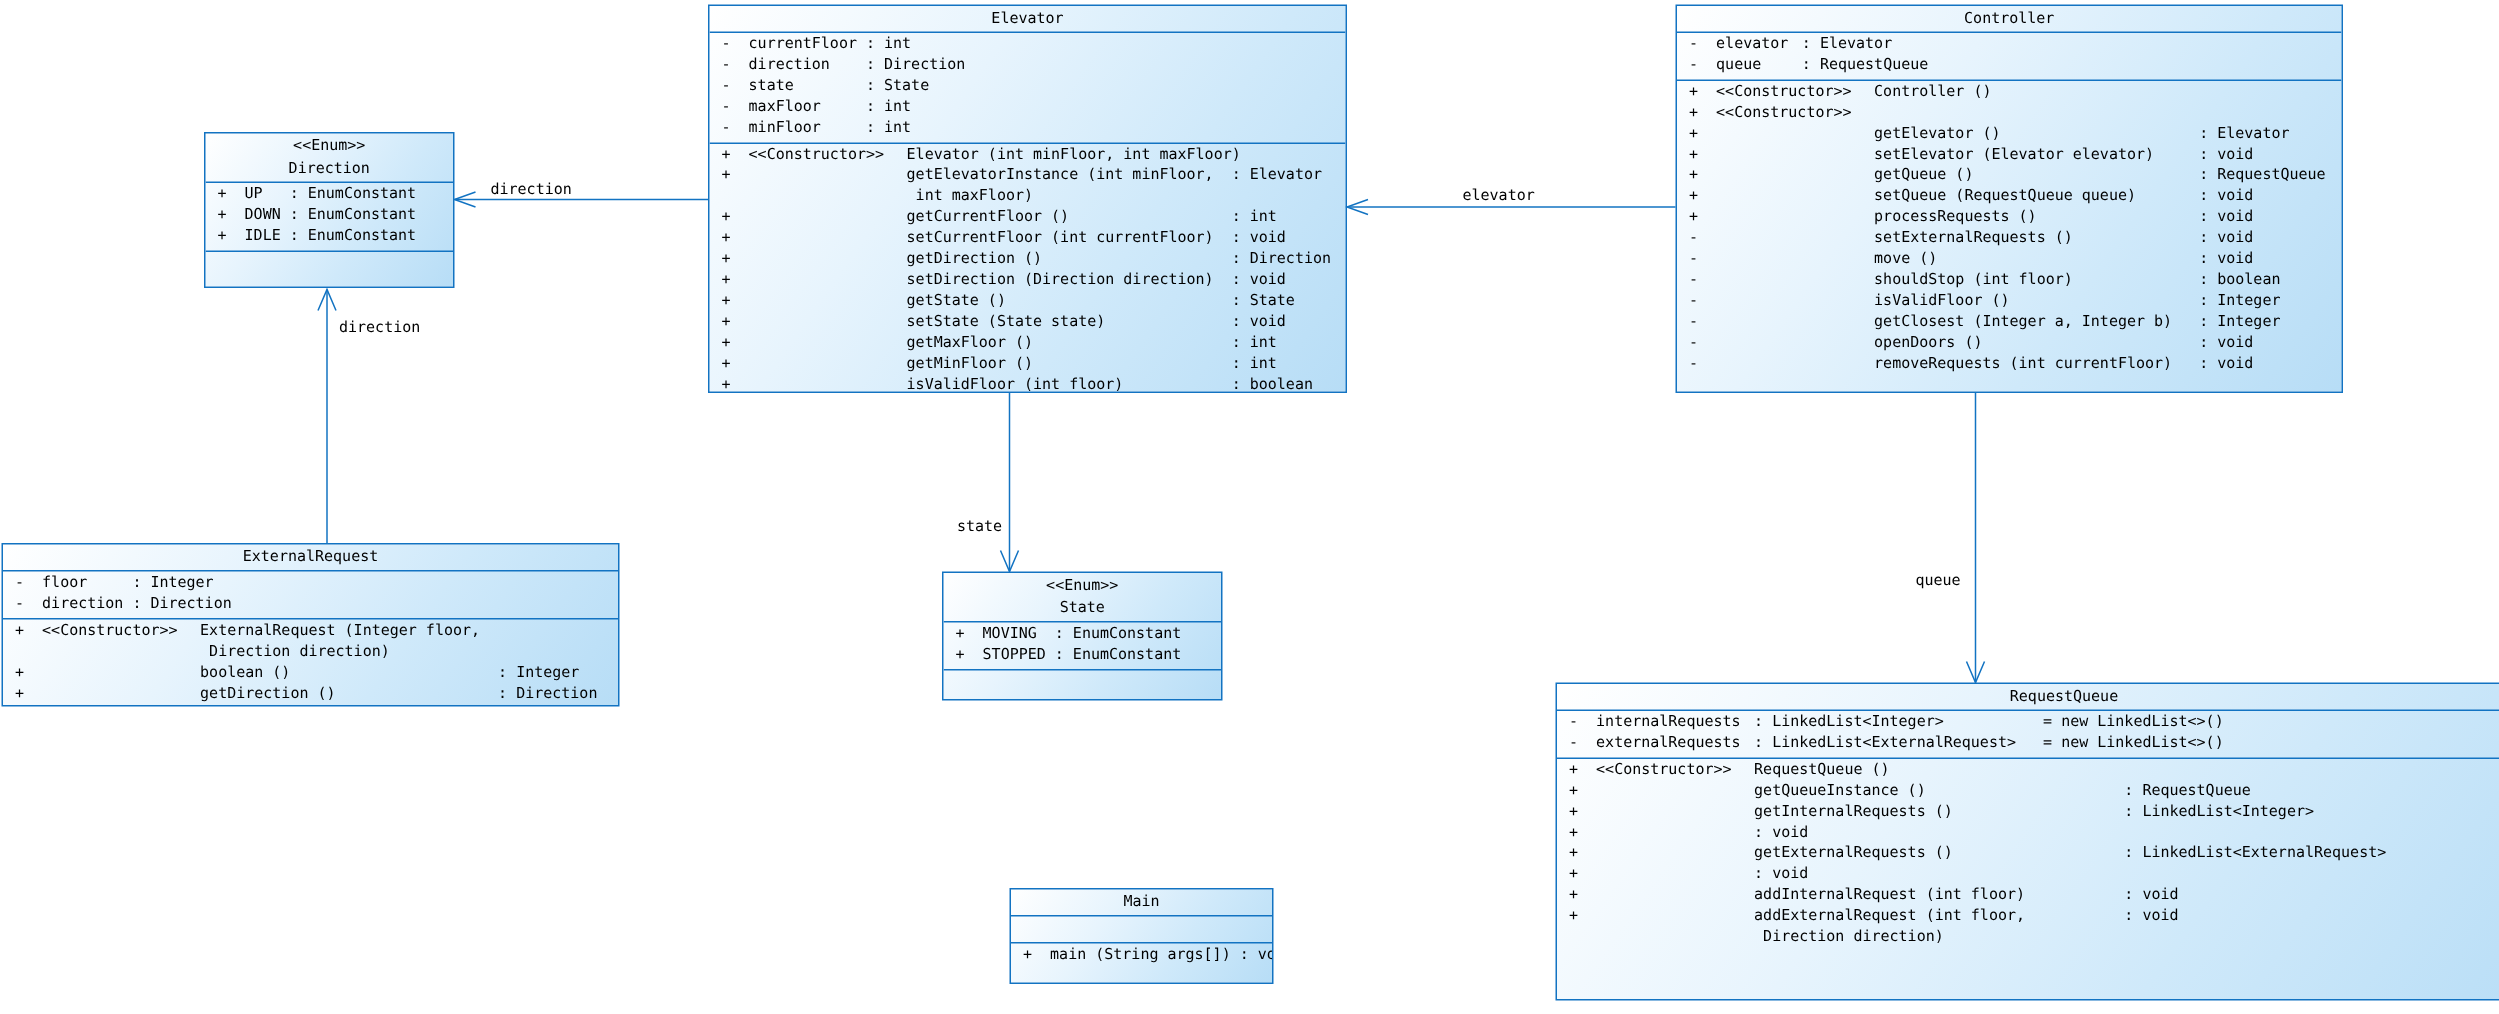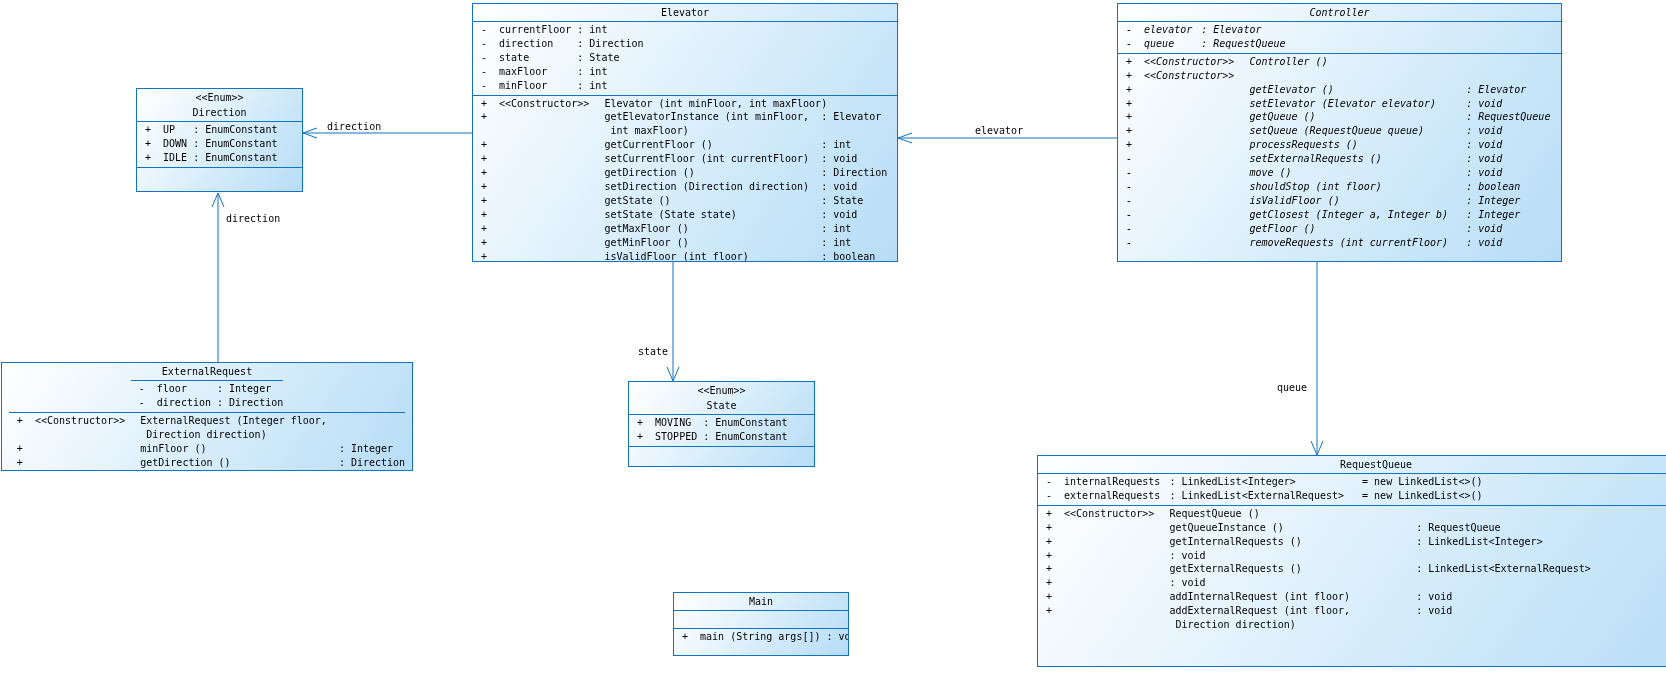--- a/index.html
+++ b/index.html
@@ -73,71 +73,71 @@
         <div class="member-row method-row"><span class="m-vis">+</span><span class="m-stereo"></span><span class="m-sig">getDirection ()</span><span class="m-ret">: Direction</span></div>
         <div class="member-row method-row"><span class="m-vis">+</span><span class="m-stereo"></span><span class="m-sig">setDirection (Direction direction)</span><span class="m-ret">: void</span></div>
         <div class="member-row method-row"><span class="m-vis">+</span><span class="m-stereo"></span><span class="m-sig">getState ()</span><span class="m-ret">: State</span></div>
         <div class="member-row method-row"><span class="m-vis">+</span><span class="m-stereo"></span><span class="m-sig">setState (State state)</span><span class="m-ret">: void</span></div>
         <div class="member-row method-row"><span class="m-vis">+</span><span class="m-stereo"></span><span class="m-sig">getMaxFloor ()</span><span class="m-ret">: int</span></div>
         <div class="member-row method-row"><span class="m-vis">+</span><span class="m-stereo"></span><span class="m-sig">getMinFloor ()</span><span class="m-ret">: int</span></div>
         <div class="member-row method-row"><span class="m-vis">+</span><span class="m-stereo"></span><span class="m-sig">isValidFloor (int floor)</span><span class="m-ret">: boolean</span></div>
       </div>
   </div>
 
-  <div class="uml-class" style="left:1117px;top:3px;width:445px;height:259px;font-style:italic;--an:9.5ch;--gw:36ch;">
+  <div class="uml-class" style="left:1117px;top:3px;width:445px;height:259px;--an:9.5ch;--gw:36ch;">
     <div class="c-title">
         <div class="class-name">Controller</div>
       </div>
     <div class="c-attrs">
         <div class="member-row attr-row"><span class="m-vis">-</span><span class="m-name">elevator</span><span class="m-type">: Elevator</span><span class="m-init"></span></div>
         <div class="member-row attr-row"><span class="m-vis">-</span><span class="m-name">queue</span><span class="m-type">: RequestQueue</span><span class="m-init"></span></div>
       </div>
     <div class="c-methods">
         <div class="member-row method-row"><span class="m-vis">+</span><span class="m-stereo">&lt;&lt;Constructor&gt;&gt;</span><span class="m-sig">Controller ()</span><span class="m-ret"></span></div>
         <div class="member-row method-row"><span class="m-vis">+</span><span class="m-stereo">&lt;&lt;Constructor&gt;&gt;</span><span class="m-ret"></span></div>
         <div class="member-row method-row"><span class="m-vis">+</span><span class="m-stereo"></span><span class="m-sig">getElevator ()</span><span class="m-ret">: Elevator</span></div>
         <div class="member-row method-row"><span class="m-vis">+</span><span class="m-stereo"></span><span class="m-sig">setElevator (Elevator elevator)</span><span class="m-ret">: void</span></div>
         <div class="member-row method-row"><span class="m-vis">+</span><span class="m-stereo"></span><span class="m-sig">getQueue ()</span><span class="m-ret">: RequestQueue</span></div>
         <div class="member-row method-row"><span class="m-vis">+</span><span class="m-stereo"></span><span class="m-sig">setQueue (RequestQueue queue)</span><span class="m-ret">: void</span></div>
         <div class="member-row method-row"><span class="m-vis">+</span><span class="m-stereo"></span><span class="m-sig">processRequests ()</span><span class="m-ret">: void</span></div>
         <div class="member-row method-row"><span class="m-vis">-</span><span class="m-stereo"></span><span class="m-sig">setExternalRequests ()</span><span class="m-ret">: void</span></div>
         <div class="member-row method-row"><span class="m-vis">-</span><span class="m-stereo"></span><span class="m-sig">move ()</span><span class="m-ret">: void</span></div>
         <div class="member-row method-row"><span class="m-vis">-</span><span class="m-stereo"></span><span class="m-sig">shouldStop (int floor)</span><span class="m-ret">: boolean</span></div>
         <div class="member-row method-row"><span class="m-vis">-</span><span class="m-stereo"></span><span class="m-sig">isValidFloor ()</span><span class="m-ret">: Integer</span></div>
         <div class="member-row method-row"><span class="m-vis">-</span><span class="m-stereo"></span><span class="m-sig">getClosest (Integer a, Integer b)</span><span class="m-ret">: Integer</span></div>
-        <div class="member-row method-row"><span class="m-vis">-</span><span class="m-stereo"></span><span class="m-sig">getFloor ()</span><span class="m-ret">: void</span></div>
+        <div class="member-row method-row"><span class="m-vis">-</span><span class="m-stereo"></span><span class="m-sig">openDoors ()</span><span class="m-ret">: void</span></div>
         <div class="member-row method-row"><span class="m-vis">-</span><span class="m-stereo"></span><span class="m-sig">removeRequests (int currentFloor)</span><span class="m-ret">: void</span></div>
       </div>
   </div>
 
   <div class="uml-class" style="left:136px;top:88px;width:167px;height:104px;--an:5ch;">
     <div class="c-title">
         <div class="class-stereotype">&lt;&lt;Enum&gt;&gt;</div>
         <div class="class-name">Direction</div>
       </div>
     <div class="c-attrs">
         <div class="member-row attr-row"><span class="m-vis">+</span><span class="m-name">UP</span><span class="m-type">: EnumConstant</span><span class="m-init"></span></div>
         <div class="member-row attr-row"><span class="m-vis">+</span><span class="m-name">DOWN</span><span class="m-type">: EnumConstant</span><span class="m-init"></span></div>
         <div class="member-row attr-row"><span class="m-vis">+</span><span class="m-name">IDLE</span><span class="m-type">: EnumConstant</span><span class="m-init"></span></div>
       </div>
     <div class="c-methods"></div>
   </div>
 
-  <div class="uml-class" style="left:1px;top:362px;width:412px;height:109px;align-items:center;--an:10ch;--gw:33ch;">
+  <div class="uml-class" style="left:1px;top:362px;width:412px;height:109px;--an:10ch;--gw:33ch;">
     <div class="c-title">
         <div class="class-name">ExternalRequest</div>
       </div>
     <div class="c-attrs">
         <div class="member-row attr-row"><span class="m-vis">-</span><span class="m-name">floor</span><span class="m-type">: Integer</span><span class="m-init"></span></div>
         <div class="member-row attr-row"><span class="m-vis">-</span><span class="m-name">direction</span><span class="m-type">: Direction</span><span class="m-init"></span></div>
       </div>
     <div class="c-methods">
         <div class="member-row method-row"><span class="m-vis">+</span><span class="m-stereo">&lt;&lt;Constructor&gt;&gt;</span><span class="m-sig">ExternalRequest (Integer floor,
  Direction direction)</span><span class="m-ret"></span></div>
-        <div class="member-row method-row"><span class="m-vis">+</span><span class="m-stereo"></span><span class="m-sig">minFloor ()</span><span class="m-ret">: Integer</span></div>
+        <div class="member-row method-row"><span class="m-vis">+</span><span class="m-stereo"></span><span class="m-sig">boolean ()</span><span class="m-ret">: Integer</span></div>
         <div class="member-row method-row"><span class="m-vis">+</span><span class="m-stereo"></span><span class="m-sig">getDirection ()</span><span class="m-ret">: Direction</span></div>
       </div>
   </div>
 
   <div class="uml-class" style="left:628px;top:381px;width:187px;height:86px;--an:8ch;">
     <div class="c-title">
         <div class="class-stereotype">&lt;&lt;Enum&gt;&gt;</div>
         <div class="class-name">State</div>
       </div>
     <div class="c-attrs">

